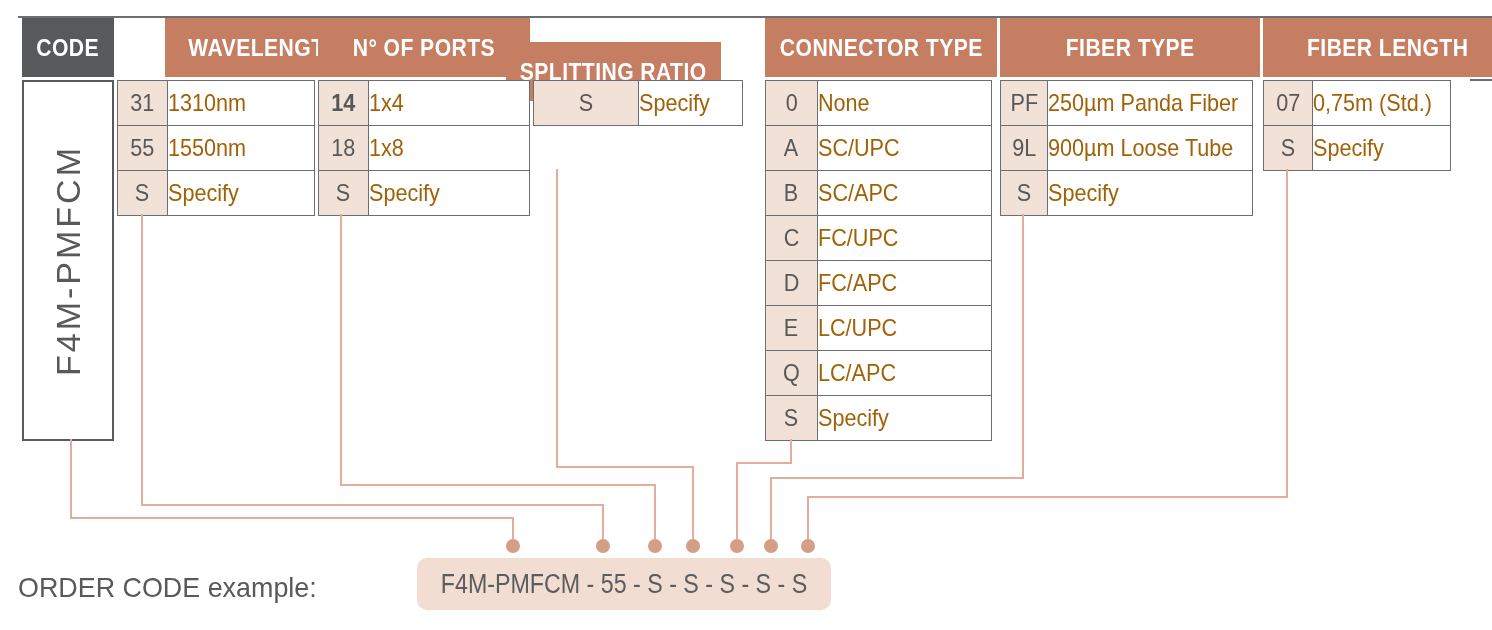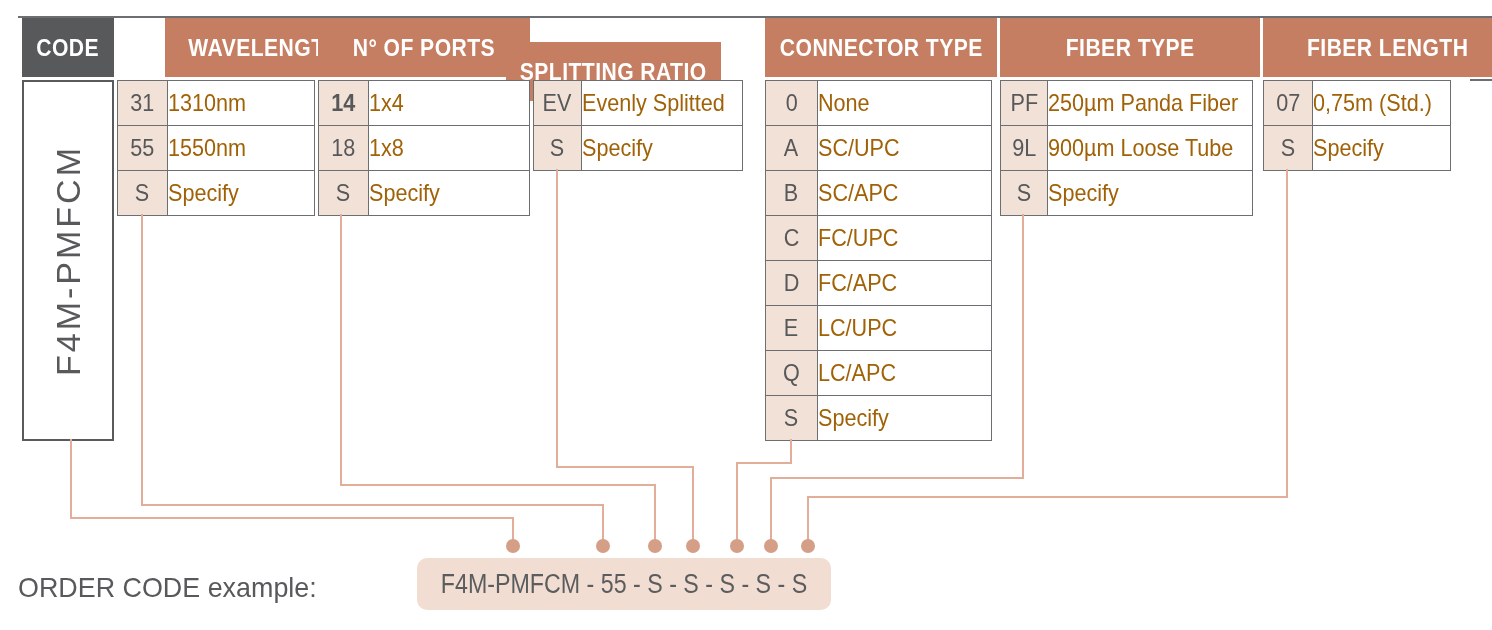--- a/index.html
+++ b/index.html
@@ -115,24 +115,20 @@
     </tr>
     <tr>
       <td class="c"><span class="cx">S</span></td>
       <td class="v"><span class="cx">Specify</span></td>
     </tr>
   </tbody>
     </table>
 
   <table class="grp" style="left:533px;width:210px;">
     <tbody>
-        <tr>
-      <td class="c" style="width:48px;"><span class="cx">EV</span></td>
-      <td class="v"><span class="cx">Evenly Splitted</span></td>
-    </tr>
     <tr>
       <td class="c"><span class="cx">S</span></td>
       <td class="v"><span class="cx">Specify</span></td>
     </tr>
   </tbody>
     </table>
 
   <table class="grp" style="left:765px;width:227px;">
     <tbody>
         <tr>

